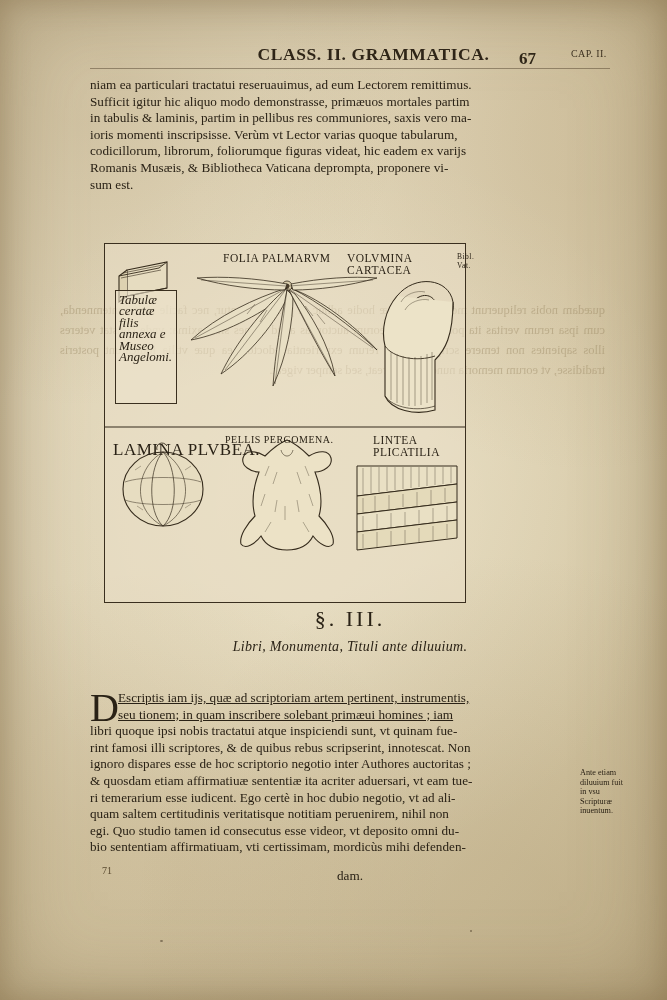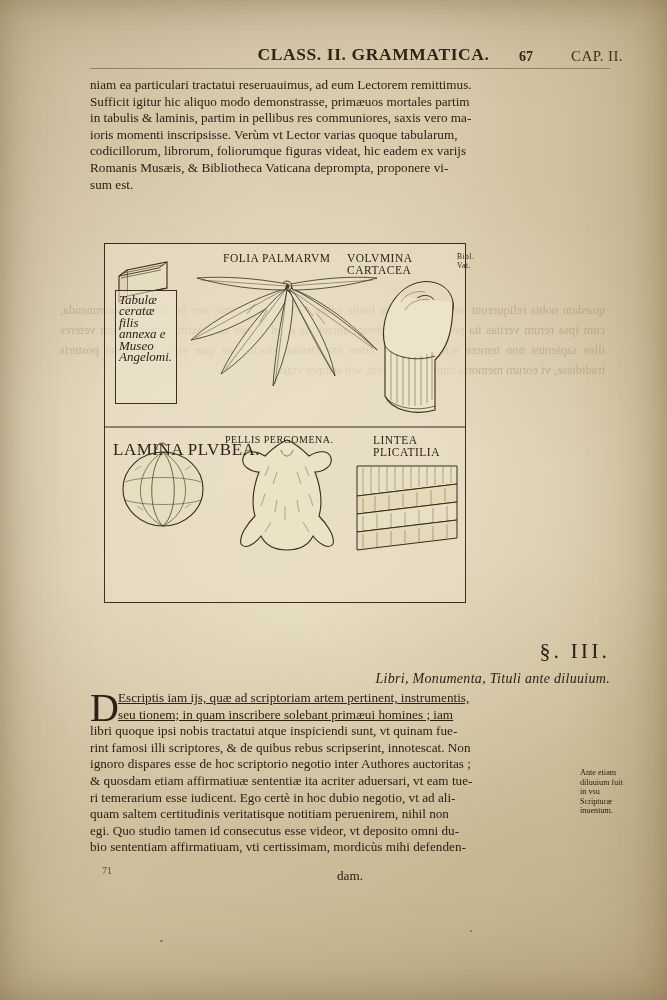--- a/index.html
+++ b/index.html
@@ -45,25 +45,25 @@
     position:absolute;left:0;top:44px;width:667px;
     text-align:center;
     color:#2c2317;
   }
   .runhead .t{
     font-variant:small-caps;
     font-size:17.5px;letter-spacing:.6px;font-weight:600;
   }
   .folio{
     position:absolute;left:479px;top:49px;
-    font-size:14px;color:#2e2518;font-weight:600;
+    font-size:17px;color:#2e2518;font-weight:600;
   }
   .capmark{
     position:absolute;left:531px;top:48px;
-    font-size:15px;color:#3a2f20;font-variant:small-caps;letter-spacing:.4px;text-align:right;
+    font-size:10px;color:#3a2f20;font-variant:small-caps;letter-spacing:.4px;text-align:right;
   }
   .rule{
     position:absolute;left:50px;top:68px;width:520px;height:1px;
     background:rgba(70,55,35,.45);
   }
 
   
   .para{
     position:absolute;left:50px;width:520px;
     color:#2a2216;
@@ -97,21 +97,21 @@
     border:1px solid #3a2f1f;background:rgba(236,227,203,.6);
   }
   .tabula-txt{
     position:absolute;left:14px;top:50px;width:54px;
     font-size:13px;line-height:11.4px;color:#2a2216;
     font-style:italic;
   }
 
   
   .sect{
-    position:absolute;left:0;top:638px;width:520px;text-align:right;
+    position:absolute;left:0;top:606px;width:520px;text-align:center;
     margin-left:50px;
   }
   .sect .sym{font-size:22px;color:#2a2216;letter-spacing:3px;}
   .sect .sub{
     margin-top:7px;font-style:italic;font-size:14px;color:#2a2216;
     letter-spacing:.3px;
   }
 
   
   #body-para{top:690px;}

